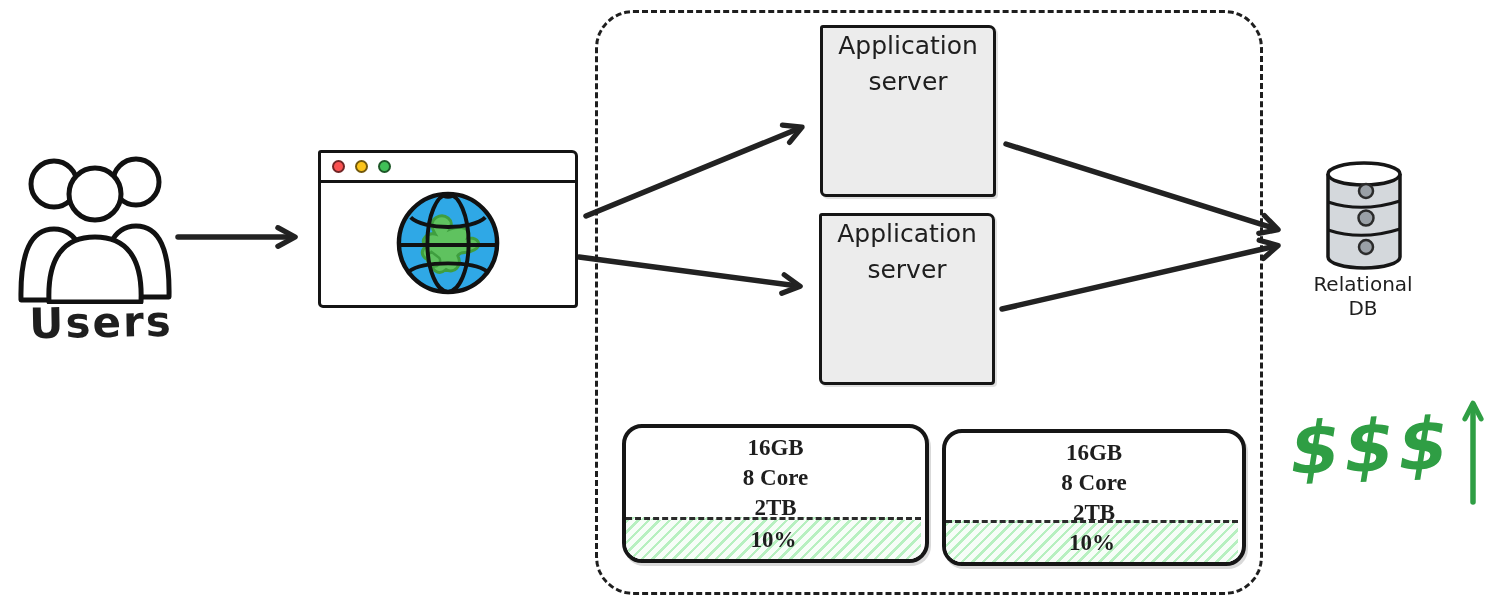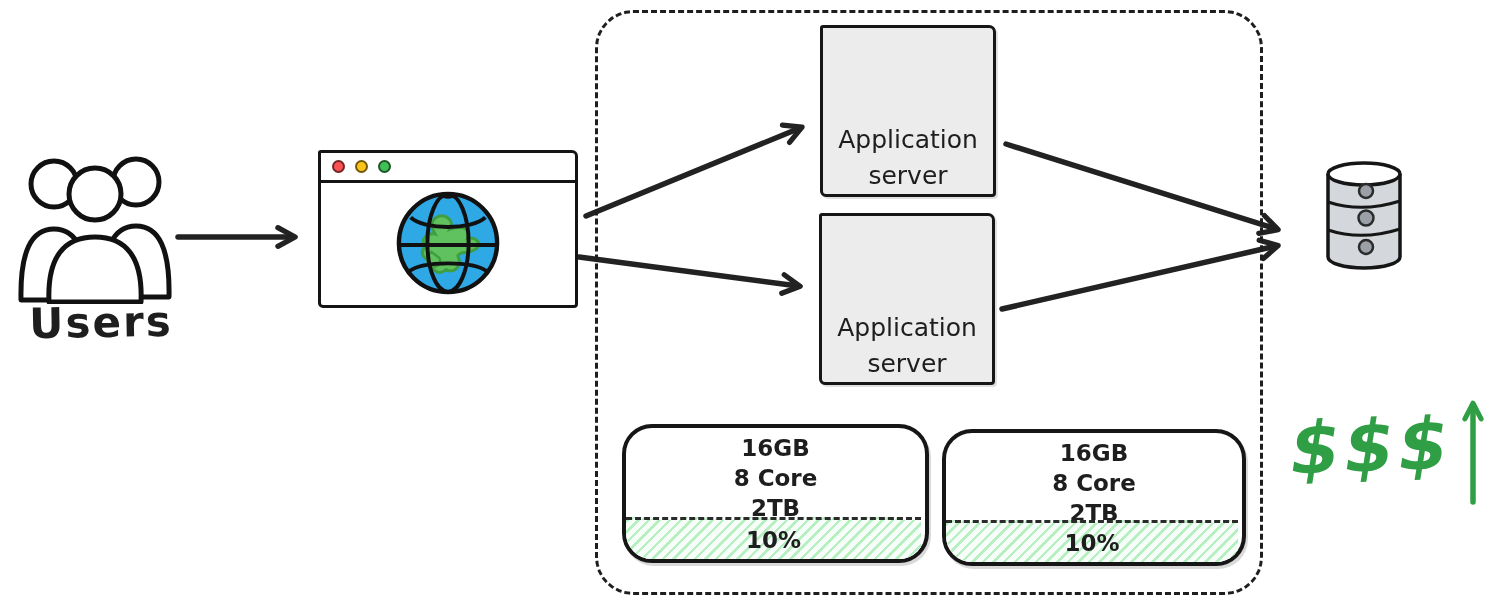--- a/index.html
+++ b/index.html
@@ -28,30 +28,30 @@
   .browser-body{height:120px;display:flex;align-items:center;justify-content:center;}
   
   .cluster{
     left:595px;top:10px;width:668px;height:585px;box-sizing:border-box;
     border:3.5px dashed #1e1e1e;border-radius:38px;background:transparent;
   }
   
   .app-server{
     width:176px;height:172px;background:#ececec;border:3px solid #161616;
     border-radius:3px 7px 4px 6px;box-sizing:border-box;
-    display:flex;align-items:flex-end;justify-content:center;text-align:center;
+    display:flex;align-items:flex-start;justify-content:center;text-align:center;
     font-size:25px;line-height:36px;font-weight:500;white-space:pre-line;
     box-shadow:2px 2px 0 rgba(0,0,0,.12);
   }
   .s1{left:820px;top:25px;}
   .s2{left:819px;top:213px;}
   
   .resource{
-    border:4.5px solid #161616;border-radius:30px;box-sizing:border-box;
-    background:#fff;overflow:hidden;box-shadow:2px 3px 0 rgba(0,0,0,.15);
+    border:4.5px solid #161616;border-radius:20px;box-sizing:border-box;
+    background:#fff;overflow:hidden;box-shadow:2px 3px 0 rgba(0,0,0,.15);font-family:Liberation Serif, serif;
   }
   .r1{left:622px;top:424px;width:307px;height:139px;}
   .r2{left:942px;top:429px;width:304px;height:137px;}
   .specs{padding-top:5px;text-align:center;font-size:23px;line-height:30px;font-weight:600;}
   .util{
     position:absolute;left:0;right:4px;bottom:0;height:42px;box-sizing:border-box;
     border-top:3px dashed #2b2b2b;
     background:repeating-linear-gradient(135deg,#b7f0c0 0 2.5px,rgba(255,255,255,0) 2.5px 7.5px),#f7fdf8;
     display:flex;align-items:center;justify-content:center;
     font-size:23px;font-weight:700;
@@ -156,16 +156,17 @@
 
   <svg class="abs" style="left:1322px;top:160px;" width="84" height="112" viewBox="0 0 84 112">
     <path d="M6,14 L6,97 A36,11 0 0 0 78,97 L78,14" fill="#d4d8dc" stroke="#161616" stroke-width="3.5"></path>
     <ellipse cx="42" cy="14" rx="36" ry="11" fill="#ffffff" stroke="#161616" stroke-width="3.5"></ellipse>
     <path d="M6,42 C30,50 56,48 78,41" fill="none" stroke="#161616" stroke-width="3"></path>
     <path d="M6,70 C30,78 56,76 78,69" fill="none" stroke="#161616" stroke-width="3"></path>
     <circle cx="44" cy="31" r="7" fill="#9aa0a6" stroke="#2b2b2b" stroke-width="2.5"></circle>
     <circle cx="44" cy="58" r="7.5" fill="#9aa0a6" stroke="#2b2b2b" stroke-width="2.5"></circle>
     <circle cx="44" cy="87" r="7" fill="#9aa0a6" stroke="#2b2b2b" stroke-width="2.5"></circle>
   </svg>
+  <div class="abs db-label">Relational DB</div>
 
   <div class="abs dollars">$$$</div>
 
 </div>
 
 </body></html>

